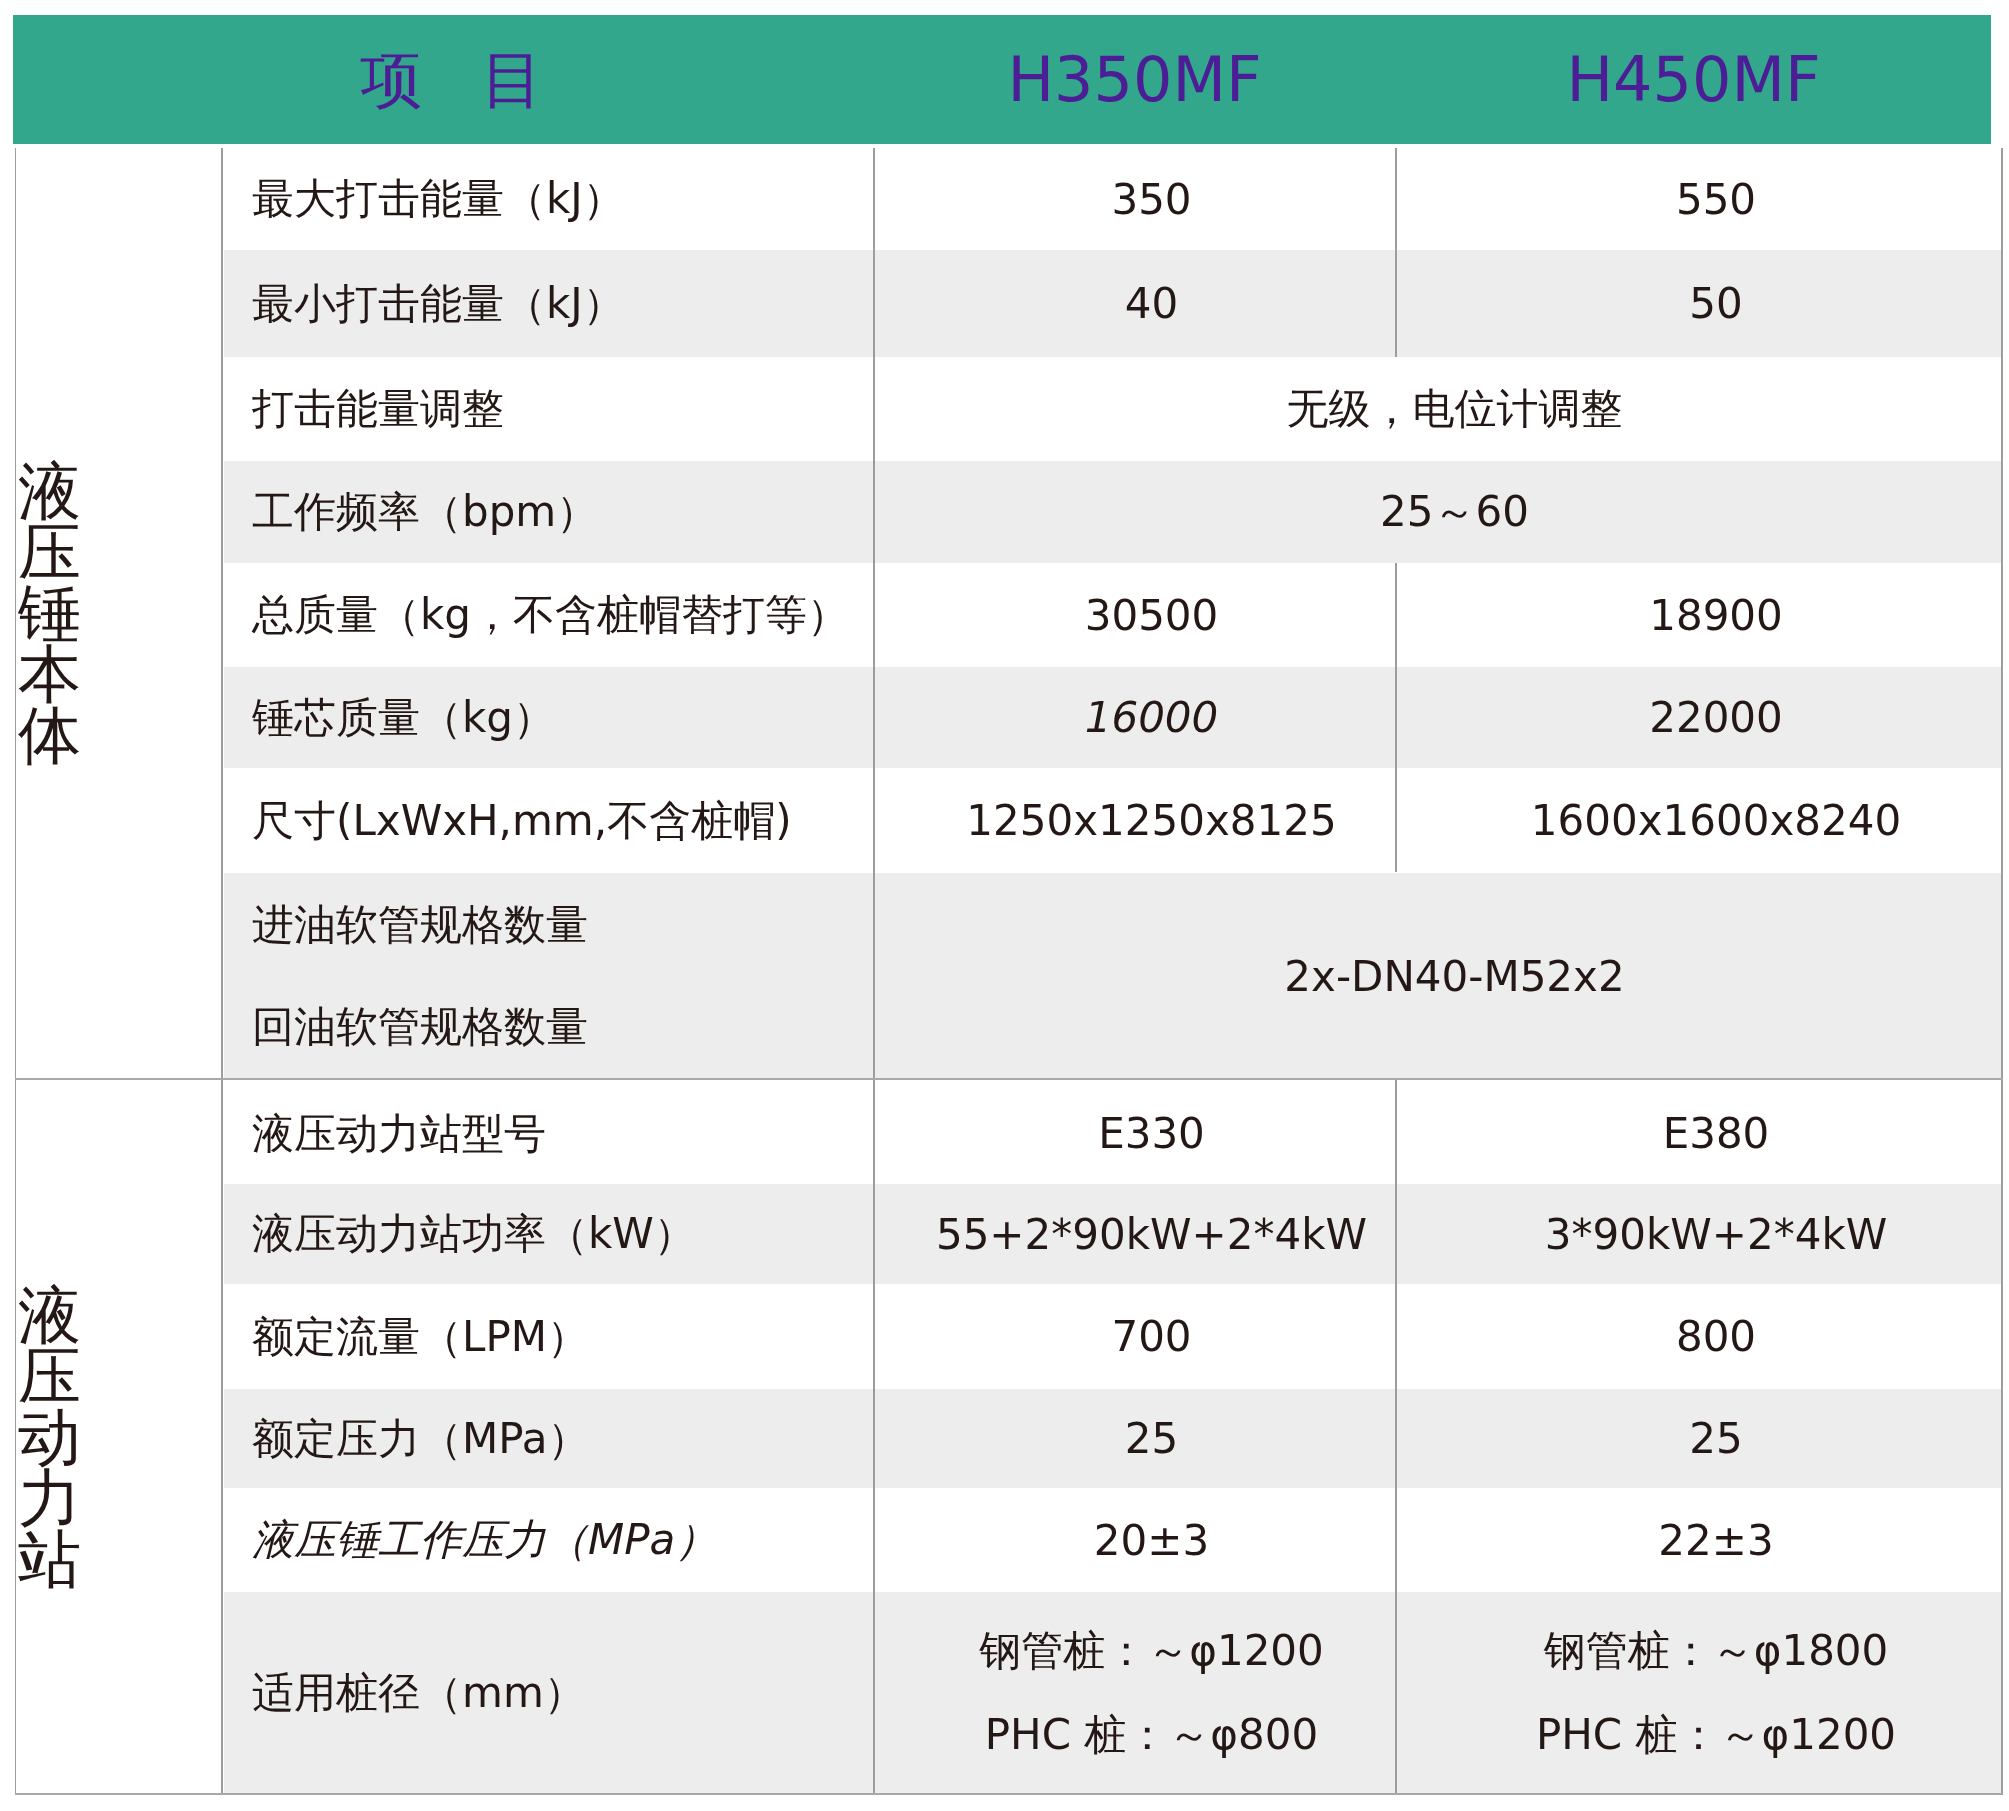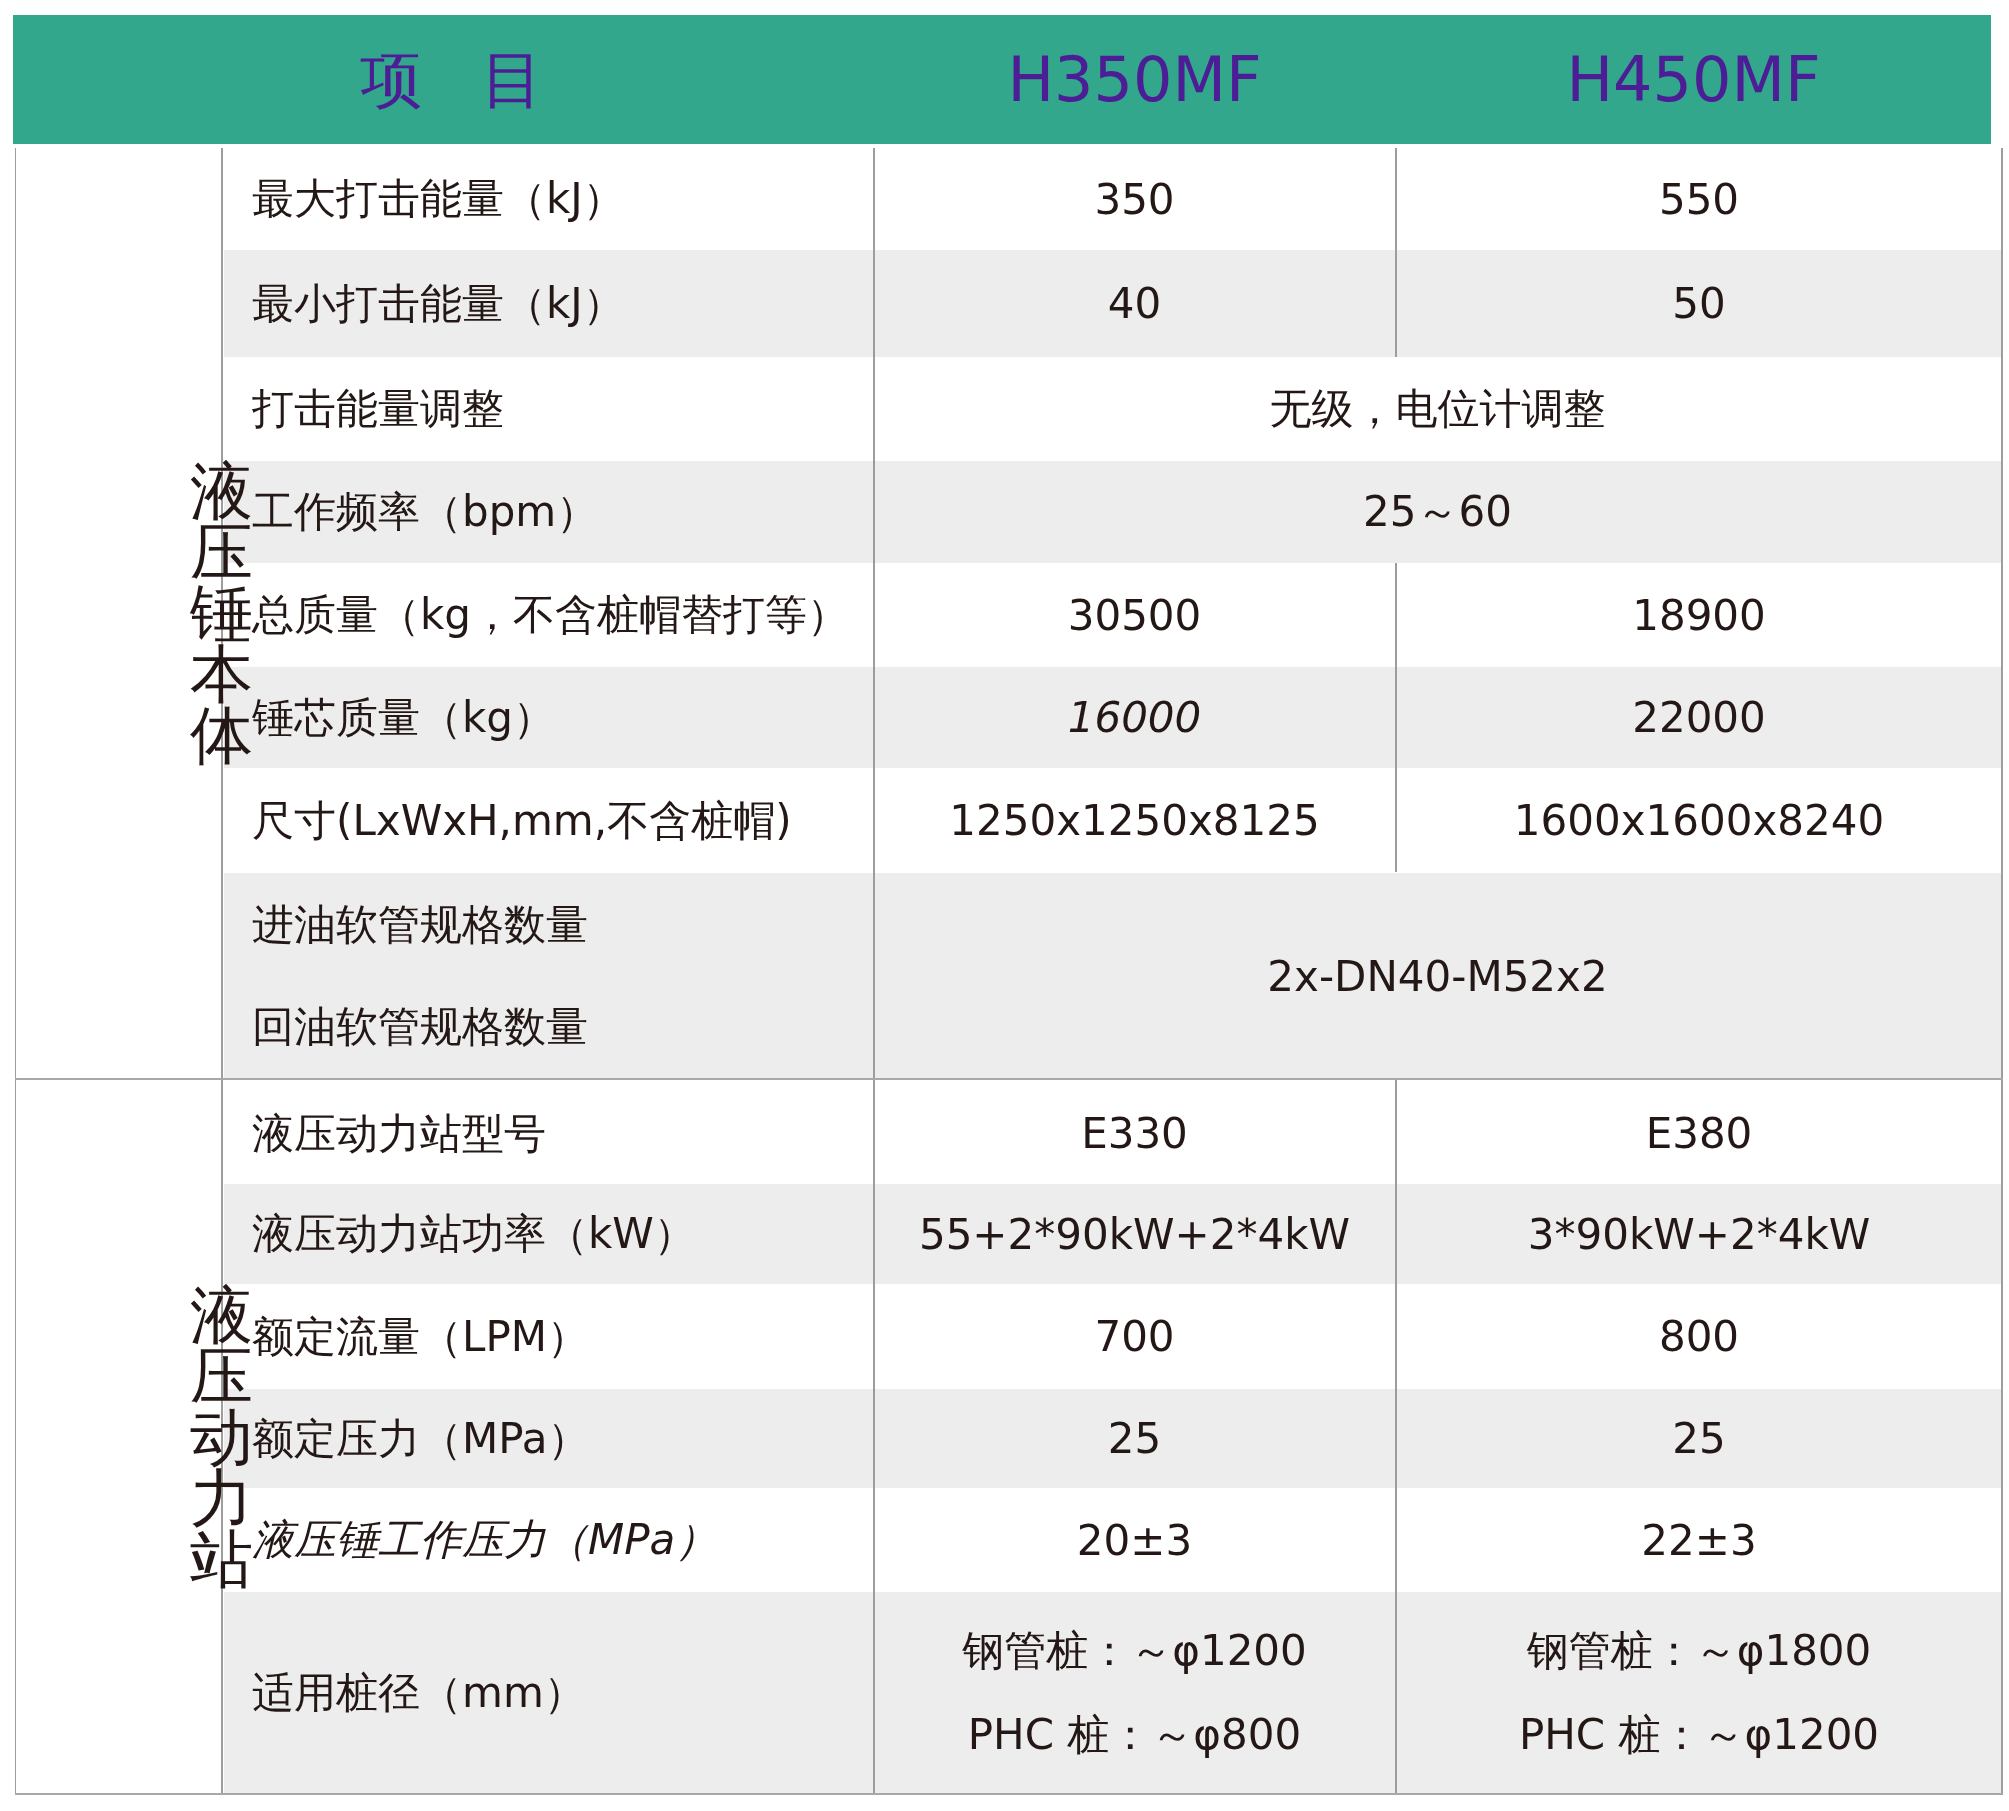--- a/index.html
+++ b/index.html
@@ -4,24 +4,24 @@
 <style>
   html, body { margin:0; padding:0; background:#ffffff; }
   body { width:2009px; height:1812px; position:relative; overflow:hidden;
          font-family:"DejaVu Sans", "Liberation Sans", sans-serif; color:#231815; }
   .header { position:absolute; left:13px; top:15.4px; width:1978px; height:129px; background:#32A78C; }
   .hcell { position:absolute; top:0; height:129px; display:flex; align-items:center; justify-content:center;
            color:#4c1d95; font-size:62px; }
   .row { position:absolute; left:224px; width:1779px; }
   .row.gray { background:#EEEDED; }
   .label { position:absolute; left:252px; font-size:42px; white-space:nowrap; display:flex; align-items:center; }
-  .val { position:absolute; font-size:42px; white-space:nowrap; display:flex; align-items:center; justify-content:center; text-align:center; }
+  .val { position:absolute; font-size:42px; white-space:nowrap; display:flex; align-items:center; justify-content:center; text-align:center;padding-left:17px; }
   .vline { position:absolute; width:1.6px; background:#9d9d9d; }
   .hline { position:absolute; height:2.4px; background:#a8a8a8; }
-  .section { position:absolute; left:17px; width:205px; display:flex; align-items:center; justify-content:flex-end;margin-left:32px; }
+  .section { position:absolute; left:17px; width:205px; display:flex; align-items:center; justify-content:flex-start; }
   .section span { display:block; font-size:63px; line-height:61px; width:65px; text-align:center; word-break:break-all; }
   .stack { flex-direction:column; line-height:1; }
   .stack div { margin:21px 0; }
 </style>
 </head>
 <body>
 
 <div class="header">
   <div class="hcell" style="left:0; width:860px;">
     <span style="letter-spacing:6.5px; margin-left:24px; white-space:pre;">项  目</span>

